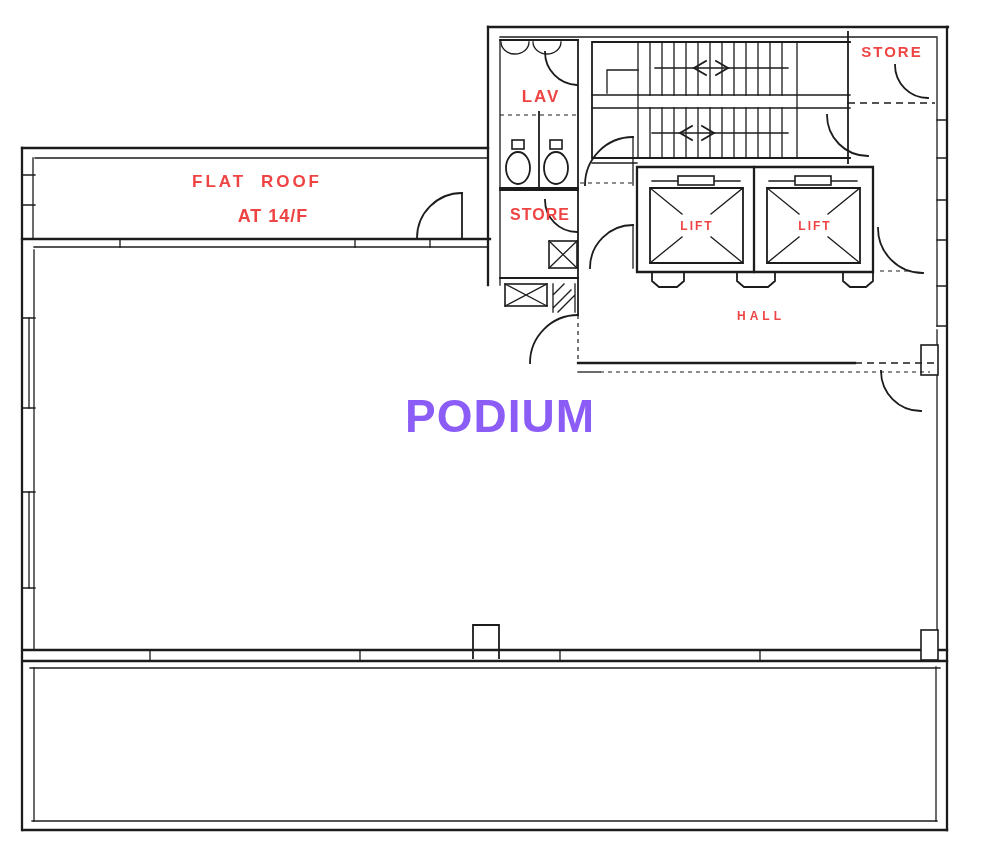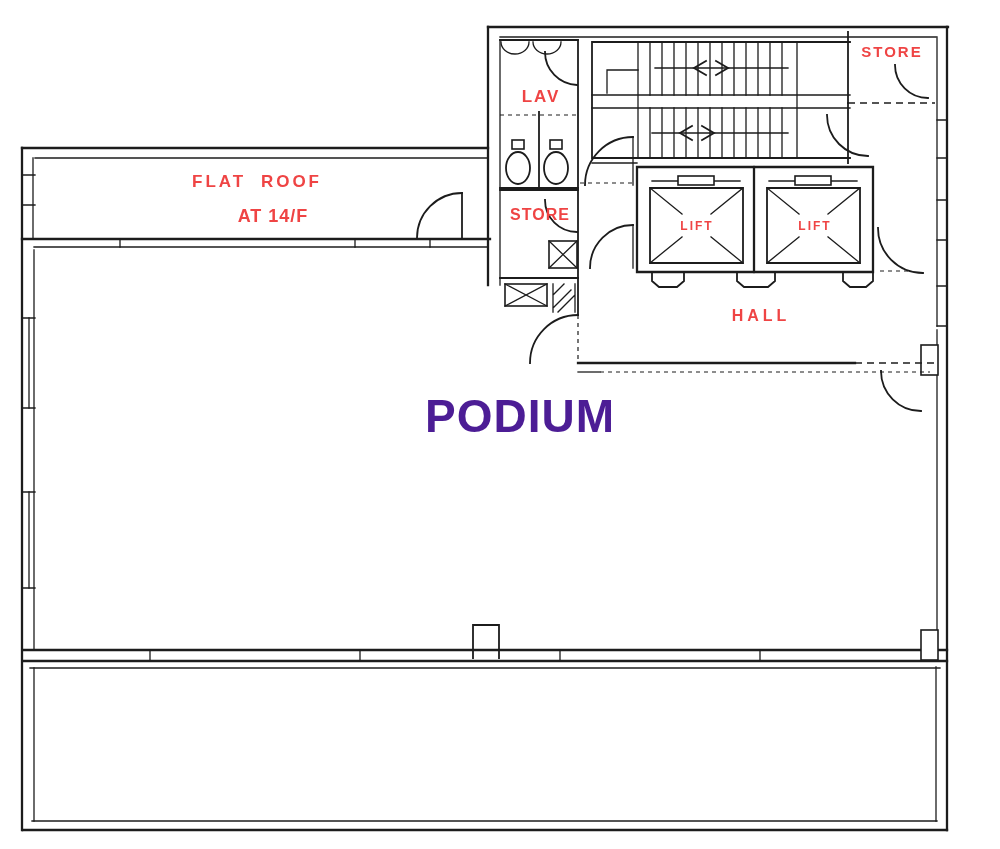--- a/index.html
+++ b/index.html
@@ -7,38 +7,38 @@
          font-family:"Liberation Sans", sans-serif;}
   .stage svg{position:absolute;left:0;top:0;z-index:2;}
   .lbl{position:absolute;z-index:3;transform:translate(-50%,-50%);
        color:#ef4444;font-weight:700;white-space:nowrap;}
   .lbl-flatroof1{font-size:17px;letter-spacing:3px;word-spacing:7px;}
   .lbl-flatroof2{font-size:18px;letter-spacing:1px;}
   .lbl-lav{font-size:17px;letter-spacing:2px;}
   .lbl-store-core{font-size:16px;letter-spacing:1px;}
   .lbl-store-tr{font-size:15px;letter-spacing:2px;}
   .lbl-lift{font-size:12px;letter-spacing:2px;}
-  .lbl-hall{font-size:16px;letter-spacing:4px;}
+  .lbl-hall{font-size:12px;letter-spacing:4px;}
   .wm{position:absolute;z-index:1;transform:translate(-50%,-50%);white-space:nowrap;font-weight:700;}
   .wm-title{font-size:46px;letter-spacing:1px;}
   .wm-sub{font-size:24px;font-weight:400;letter-spacing:1px;}
   
   .w{stroke:#1c1c1c;fill:none;stroke-width:2.3;stroke-linecap:square;}
   .m{stroke:#1c1c1c;fill:none;stroke-width:1.8;stroke-linecap:square;}
   .t{stroke:#1c1c1c;fill:none;stroke-width:1.3;stroke-linecap:square;}
   .d{stroke:#1c1c1c;fill:none;stroke-width:1.6;stroke-dasharray:7 5;}
   .dt{stroke:#1c1c1c;fill:none;stroke-width:1.2;stroke-dasharray:4 4;}
   .wh{fill:#ffffff;stroke:#1c1c1c;stroke-width:1.6;}
 </style>
 </head>
 <body>
 
 <div class="stage">
 
-  <div class="wm wm-title" style="left: 520px; top: 416px; color: #4c1d95;">PODIUM</div>
+  <div class="wm wm-title" style="left: 500px; top: 416px; color: #8b5cf6;">PODIUM</div>
 
   <svg width="1000" height="849" viewBox="0 0 1000 849">
 
     <g>
       <path class="w" d="M22,148 H488"></path>
       <path class="t" d="M35,158 H487"></path>
       <path class="w" d="M22,148 V830"></path>
       <path class="t" d="M33,158 V238"></path>
       <path class="w" d="M22,239 H490"></path>
       <path class="t" d="M34,247 H488"></path>

